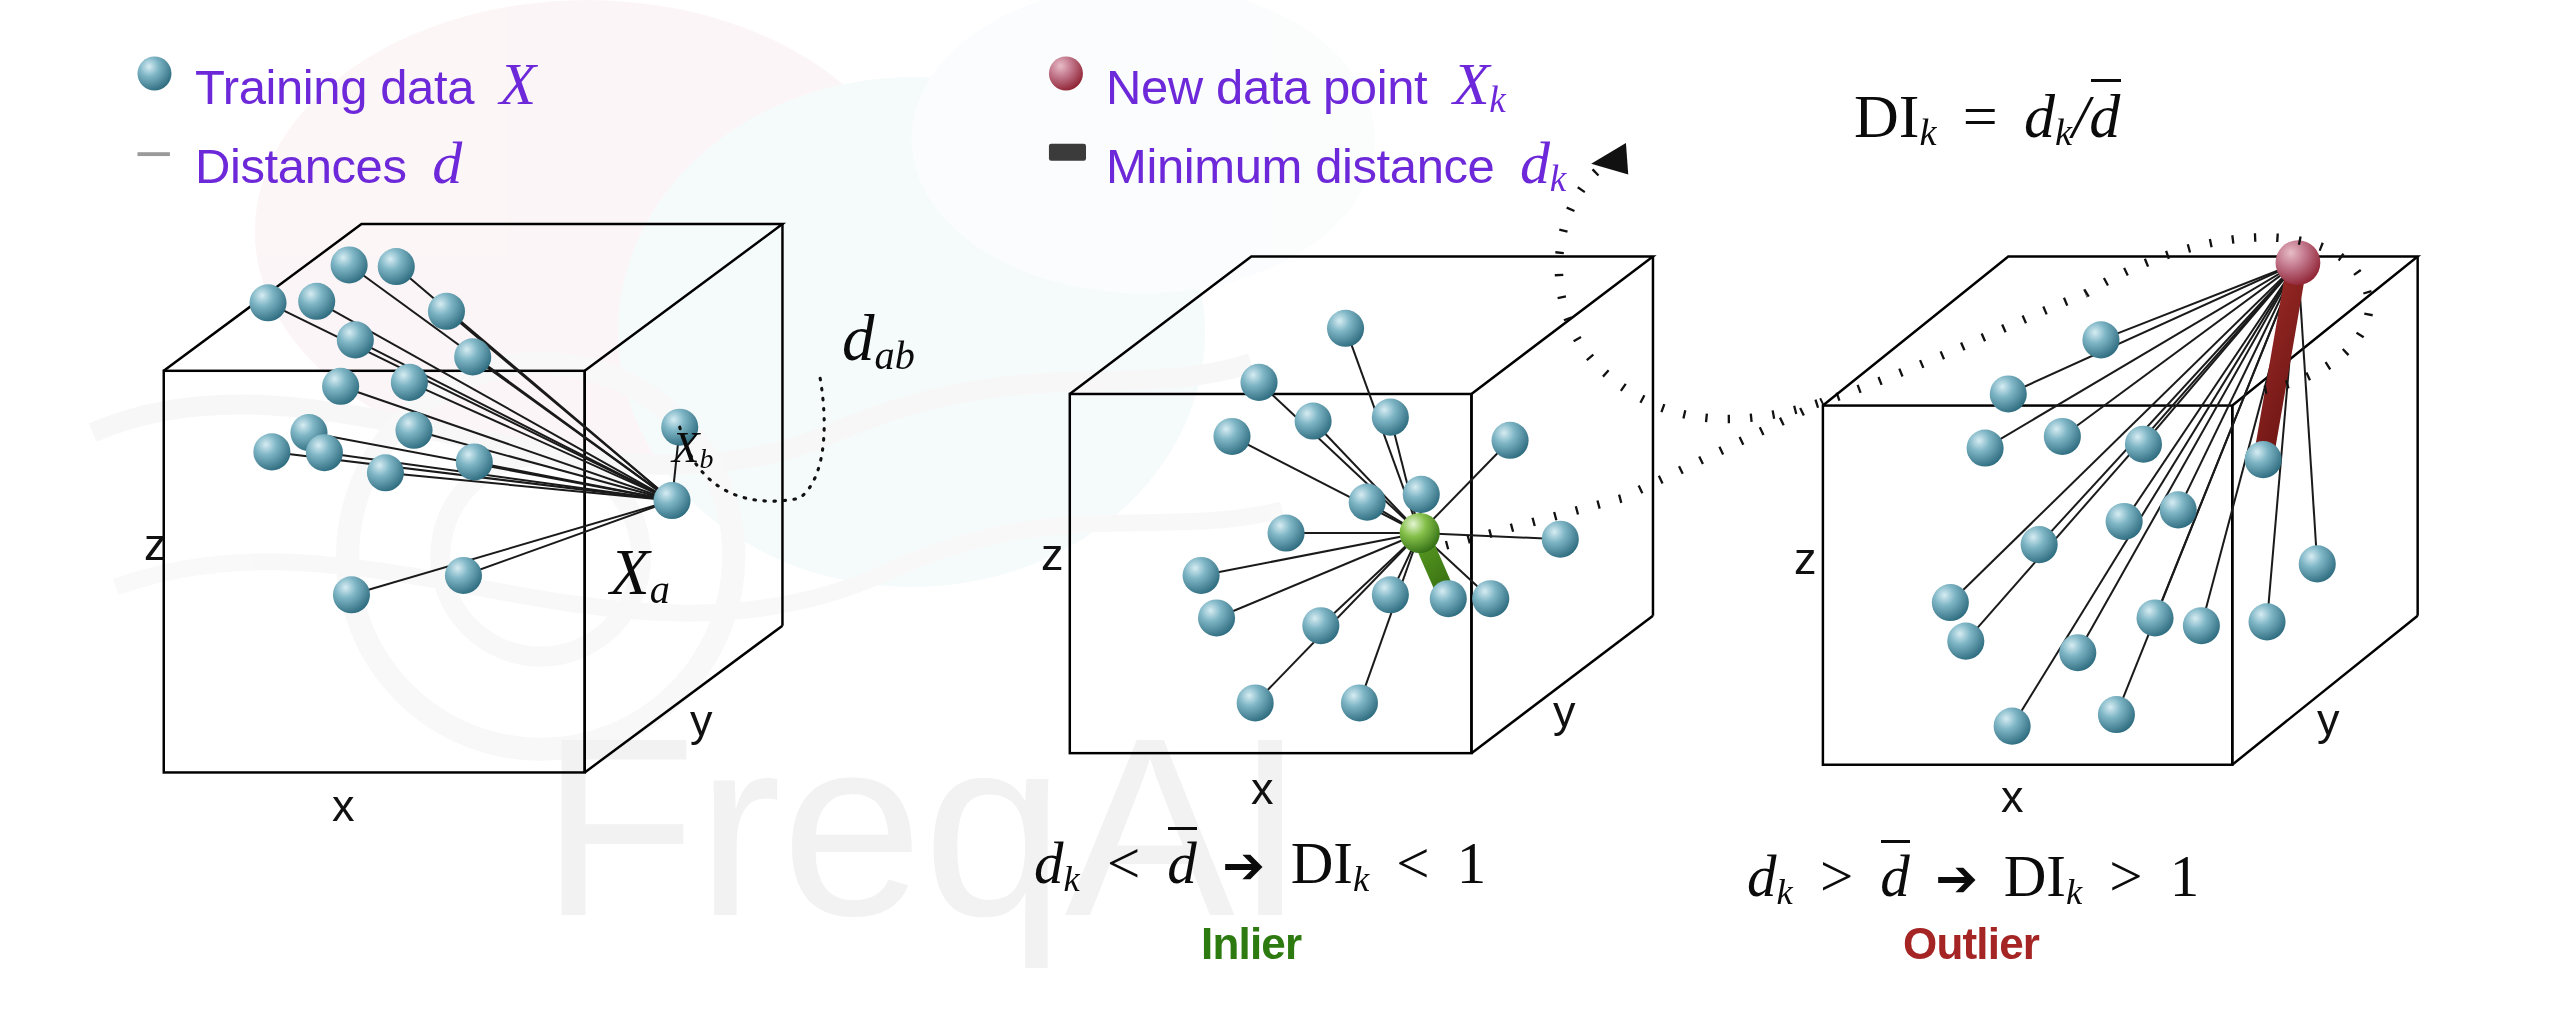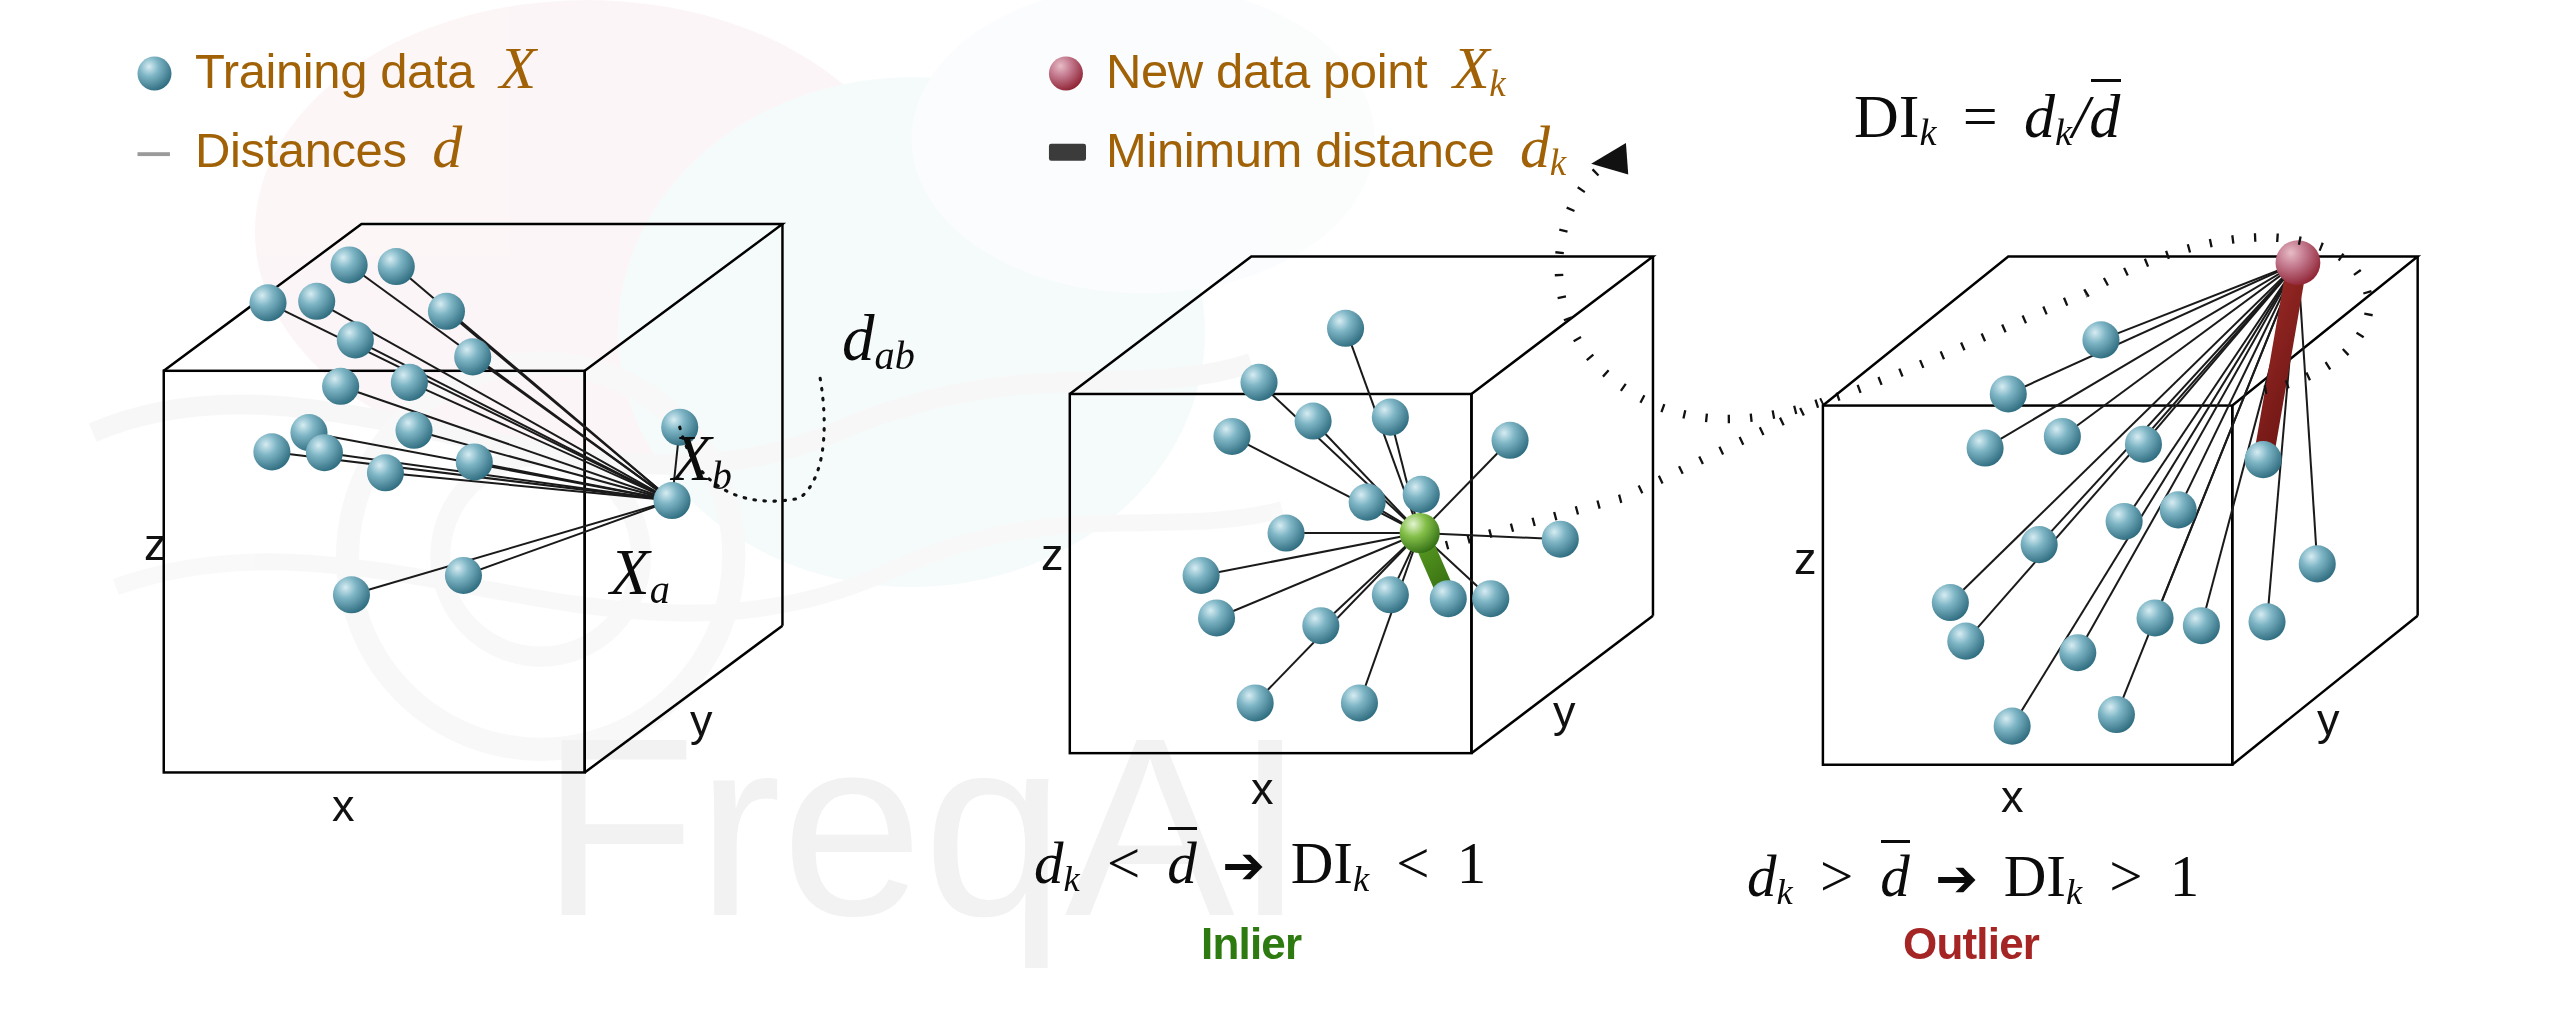--- a/index.html
+++ b/index.html
@@ -6,21 +6,21 @@
   body{
     width:2576px;height:1022px;position:relative;overflow:hidden;
     font-family:"Liberation Sans", sans-serif;
     background:#fff;
   }
   #root{position:absolute;inset:0;}
   svg.layer{position:absolute;left:0;top:0;width:2576px;height:1022px;overflow:visible;}
   .txt{position:absolute;white-space:nowrap;color:#111;}
   .serif{font-family:"Liberation Serif", serif;}
   .ital{font-family:"Liberation Serif", serif;font-style:italic;}
-  .legend-label{font-size:49px;letter-spacing:-0.4px;color:#a16207;}
+  .legend-label{font-size:49px;letter-spacing:-0.4px;color:#6d28d9;margin-top:16px;}
   .formula{font-family:"Liberation Serif", serif;font-size:56px;color:#0b0b0b;text-align:center;}
   .axis{font-size:45px;color:#111;font-family:"Liberation Sans", sans-serif;}
   .mathlbl{font-family:"Liberation Serif", serif;font-style:italic;font-size:60px;color:#0b0b0b;}
   sub{font-size:.62em;vertical-align:-.22em;font-style:italic;}
   .upr{font-style:normal;}
   .ovb{position:relative;display:inline-block;}
   .ovb::after{content:"";position:absolute;left:4%;right:-2%;top:-.04em;height:3.1px;background:#0b0b0b;}
   .cap-word{font-size:44px;font-weight:bold;letter-spacing:-0.8px;}
 </style>
 </head>
@@ -272,21 +272,21 @@
   <div class="txt axis" style="left:690px;top:695px;">y</div>
 
   <div class="txt axis" style="left:1041px;top:529px;">z</div>
   <div class="txt axis" style="left:1251px;top:763px;">x</div>
   <div class="txt axis" style="left:1553px;top:686px;">y</div>
 
   <div class="txt axis" style="left:1794px;top:533px;">z</div>
   <div class="txt axis" style="left:2001px;top:771px;">x</div>
   <div class="txt axis" style="left:2317px;top:694px;">y</div>
 
-  <div class="txt mathlbl" style="left:672px;top:421px;font-size:65px;text-align:right;">
+  <div class="txt mathlbl" style="left:672px;top:421px;font-size:45px;text-align:right;">
     <span>X</span><sub>b</sub>
   </div>
   <div class="txt mathlbl" style="left:610px;top:535px;font-size:65px;">
     <span>X</span><sub>a</sub>
   </div>
   <div class="txt mathlbl" style="left:842px;top:301px;font-size:65px;text-align:center;">
     <span>d</span><sub>ab</sub>
   </div>
 
   <div class="txt formula" style="left:996px;top:829px;font-size:59px;margin-left:38px;">

